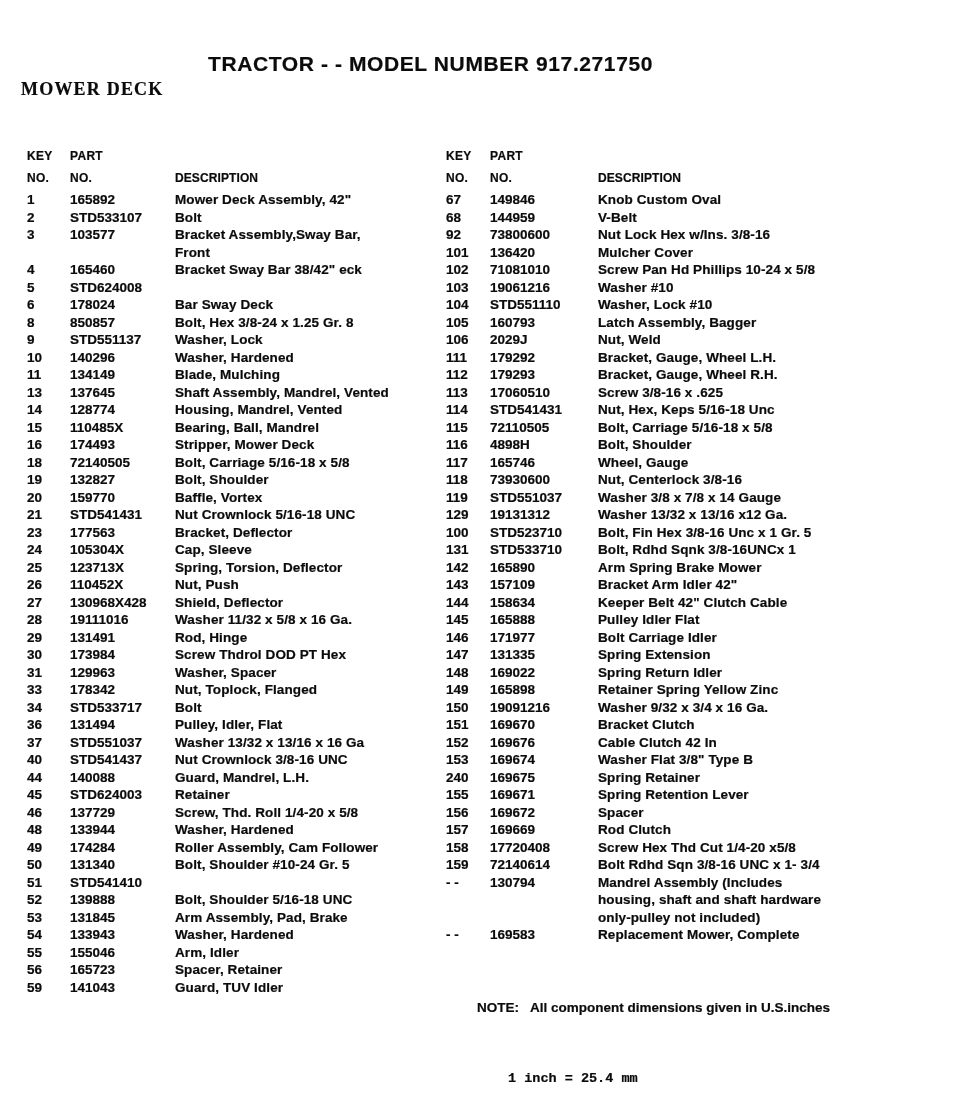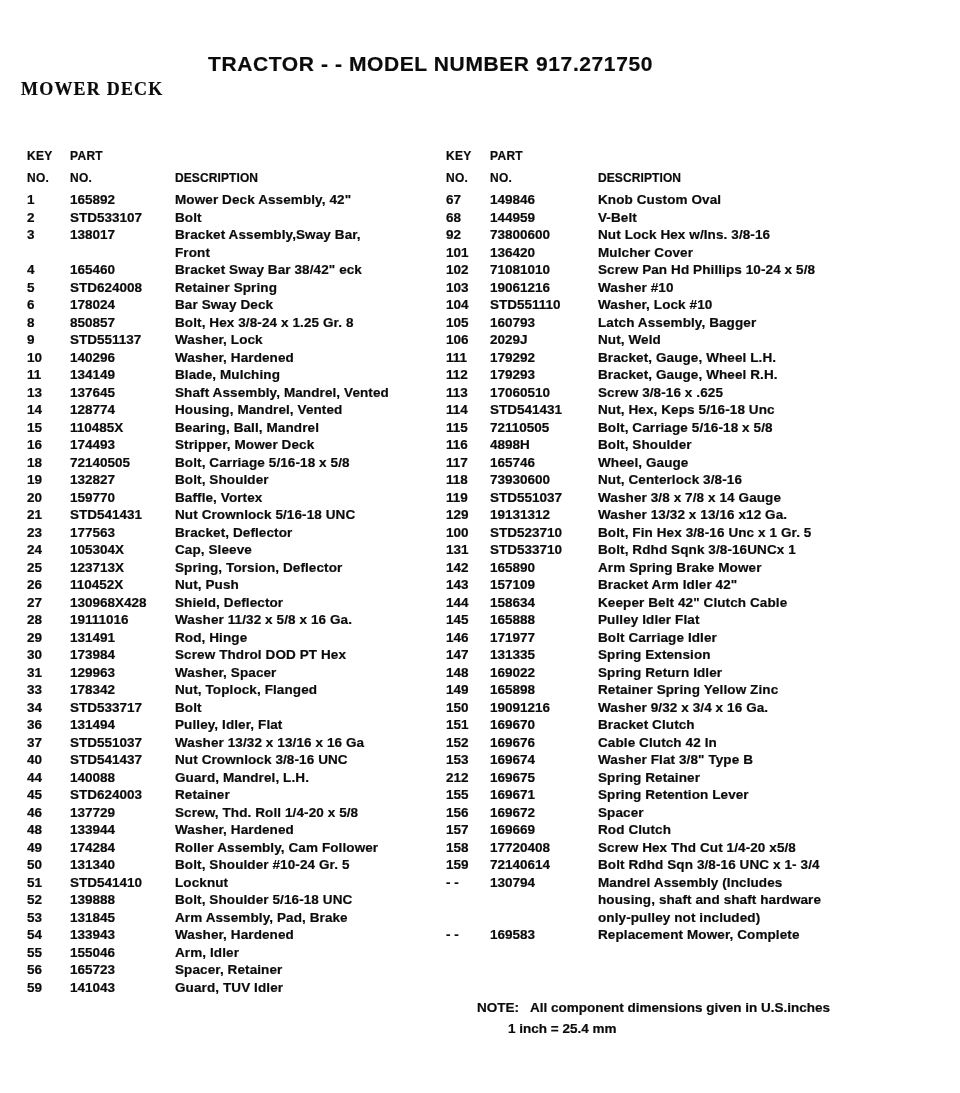--- a/index.html
+++ b/index.html
@@ -51,23 +51,24 @@
     font-size: 13.5px;
     line-height: 17px;
     display: flex;
     white-space: nowrap;
     padding-left: 24px;
   }
   .note-label { margin-right: 11px; }
   .note-line2 {
     position: absolute;
     left: 508px;
-    top: 1021px;
+    top: 1071px;
     font-size: 13.5px;
     white-space: nowrap;
+    font-family: Liberation Mono, monospace;
   }
 </style>
 </head>
 <body>
 
 <div class="page">
 
   <div class="title">TRACTOR - - MODEL NUMBER 917.271750</div>
   <div class="section">MOWER DECK</div>
 
@@ -90,33 +91,32 @@
           <span class="part">165892</span>
           <span class="desc">Mower Deck Assembly, 42"</span>
         </div>
         <div class="row">
           <span class="key">2</span>
           <span class="part">STD533107</span>
           <span class="desc">Bolt</span>
         </div>
         <div class="row">
           <span class="key">3</span>
-          <span class="part">138017</span>
+          <span class="part">103577</span>
           <span class="desc">Bracket Assembly,Sway Bar,
 Front</span>
         </div>
         <div class="row">
           <span class="key">4</span>
           <span class="part">165460</span>
           <span class="desc">Bracket Sway Bar 38/42" eck</span>
         </div>
         <div class="row">
           <span class="key">5</span>
           <span class="part">STD624008</span>
-          <span class="desc">Retainer Spring</span>
         </div>
         <div class="row">
           <span class="key">6</span>
           <span class="part">178024</span>
           <span class="desc">Bar Sway Deck</span>
         </div>
         <div class="row">
           <span class="key">8</span>
           <span class="part">850857</span>
           <span class="desc">Bolt, Hex  3/8-24 x 1.25 Gr. 8</span>
@@ -272,21 +272,20 @@
           <span class="desc">Roller Assembly, Cam Follower</span>
         </div>
         <div class="row">
           <span class="key">50</span>
           <span class="part">131340</span>
           <span class="desc">Bolt, Shoulder  #10-24 Gr. 5</span>
         </div>
         <div class="row">
           <span class="key">51</span>
           <span class="part">STD541410</span>
-          <span class="desc">Locknut</span>
         </div>
         <div class="row">
           <span class="key">52</span>
           <span class="part">139888</span>
           <span class="desc">Bolt, Shoulder  5/16-18 UNC</span>
         </div>
         <div class="row">
           <span class="key">53</span>
           <span class="part">131845</span>
           <span class="desc">Arm Assembly, Pad, Brake</span>
@@ -487,21 +486,21 @@
           <span class="key">152</span>
           <span class="part">169676</span>
           <span class="desc">Cable Clutch 42 In</span>
         </div>
         <div class="row">
           <span class="key">153</span>
           <span class="part">169674</span>
           <span class="desc">Washer Flat 3/8" Type B</span>
         </div>
         <div class="row">
-          <span class="key">212</span>
+          <span class="key">240</span>
           <span class="part">169675</span>
           <span class="desc">Spring  Retainer</span>
         </div>
         <div class="row">
           <span class="key">155</span>
           <span class="part">169671</span>
           <span class="desc">Spring Retention Lever</span>
         </div>
         <div class="row">
           <span class="key">156</span>

